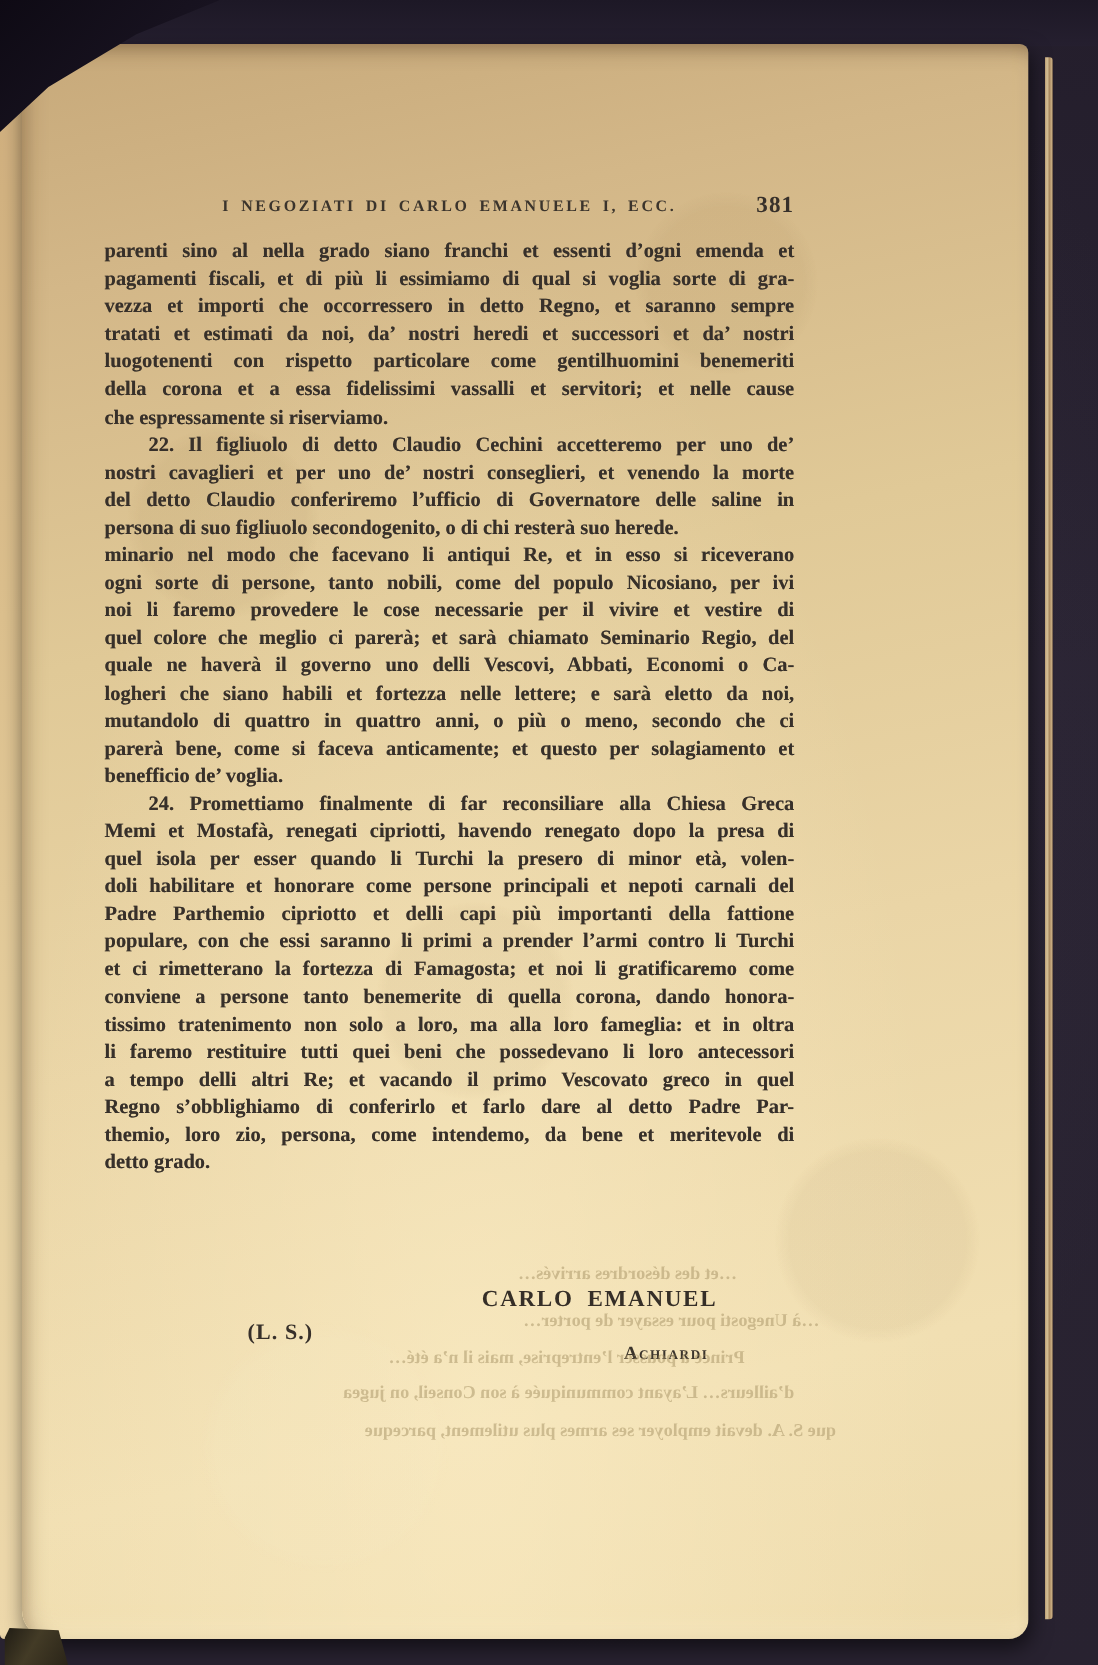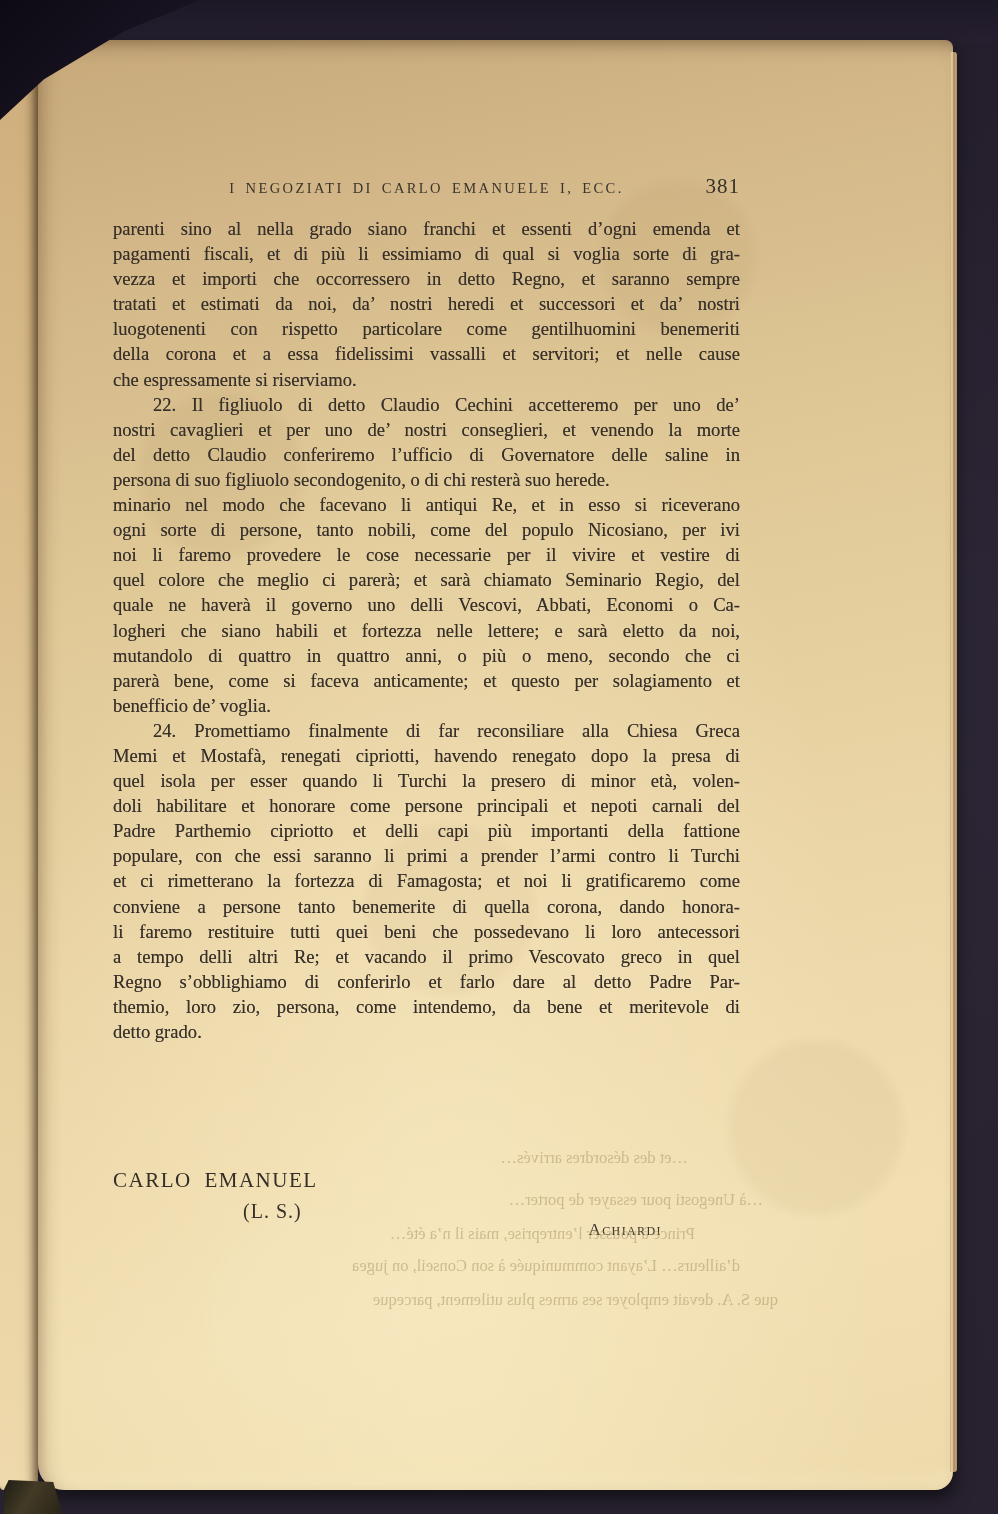--- a/index.html
+++ b/index.html
@@ -21,31 +21,32 @@
     position: absolute;
     left: 0; top: 60px;
     width: 38px; height: 1430px;
     background: linear-gradient(180deg, #cfae7d 0%, #dcc08e 35%, #e8d2a2 70%, #eed9ac 100%);
     box-shadow: inset -7px 0 8px -3px rgba(70,40,15,.55);
     border-radius: 0 0 10px 4px;
   }
   
   .page {
     position: absolute;
-    left: 38px; top: 40px;
+    left: 20px; top: 40px;
     width: 915px; height: 1450px;
     background:
       radial-gradient(ellipse at 45% 85%, rgba(255,242,205,.45), rgba(255,242,205,0) 60%),
       linear-gradient(168deg, #c7a97a 0%, #d3b788 14%, #e0c997 35%, #ead5a6 58%, #f1dfb2 82%, #eedbac 100%);
     border-radius: 10px 8px 18px 26px;
     box-shadow:
       inset 12px 0 20px -10px rgba(85,50,20,.40),
       inset 0 14px 20px -12px rgba(60,35,15,.45),
       inset 0 -16px 22px -12px rgba(255,243,205,.55),
       2px 8px 18px rgba(0,0,0,.55);
+    font-weight: bold;
   }
   
   .page-right-edge {
     position: absolute;
     left: 950px; top: 52px;
     width: 7px; height: 1420px;
     background: repeating-linear-gradient(90deg,
       #caa878 0px, #e9d3a3 2px, #b89565 4px, #d8ba8a 6px, #a98a5e 7px);
     border-radius: 0 3px 3px 0;
     opacity: .9;
@@ -110,20 +111,21 @@
     text-justify: inter-word;
     height: 25.1px;
     overflow: visible;
     white-space: normal;
   }
   .body-text .line.indent { text-indent: 40px; }
   .body-text .line.last { text-align-last: left; }
   .signature {
     position: absolute;
     left: 0; top: 1128px; width: 627px;
+    text-align: right;
     padding-right: 70px;
     box-sizing: border-box;
     font-size: 21px;
     letter-spacing: 1.5px;
     word-spacing: 6px;
     color: #352e27;
   }
   .seal {
     position: absolute;
     left: 130px; top: 1160px;
@@ -207,20 +209,21 @@
           <div class="line">parerà bene, come si faceva anticamente; et questo per solagiamento et</div>
           <div class="line last">benefficio de’ voglia.</div>
           <div class="line indent">24. Promettiamo finalmente di far reconsiliare alla Chiesa Greca</div>
           <div class="line">Memi et Mostafà, renegati cipriotti, havendo renegato dopo la presa di</div>
           <div class="line">quel isola per esser quando li Turchi la presero di minor età, volen-</div>
           <div class="line">doli habilitare et honorare come persone principali et nepoti carnali del</div>
           <div class="line">Padre Parthemio cipriotto et delli capi più importanti della fattione</div>
           <div class="line">populare, con che essi saranno li primi a prender l’armi contro li Turchi</div>
           <div class="line">et ci rimetterano la fortezza di Famagosta; et noi li gratificaremo come</div>
           <div class="line">conviene a persone tanto benemerite di quella corona, dando honora-</div>
+          <div class="line">tissimo tratenimento non solo a loro, ma alla loro fameglia: et in oltra</div>
           <div class="line">li faremo restituire tutti quei beni che possedevano li loro antecessori</div>
           <div class="line">a tempo delli altri Re; et vacando il primo Vescovato greco in quel</div>
           <div class="line">Regno s’obblighiamo di conferirlo et farlo dare al detto Padre Par-</div>
           <div class="line">themio, loro zio, persona, come intendemo, da bene et meritevole di</div>
           <div class="line last">detto grado.</div>
         </div>
 
       <div class="signature">CARLO EMANUEL</div>
       <div class="seal">(L. S.)</div>
       <div class="countersignature">Achiardi</div>

